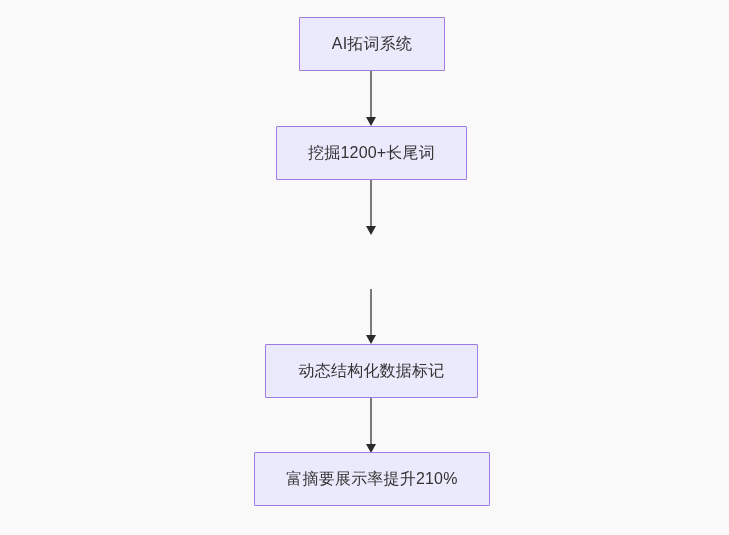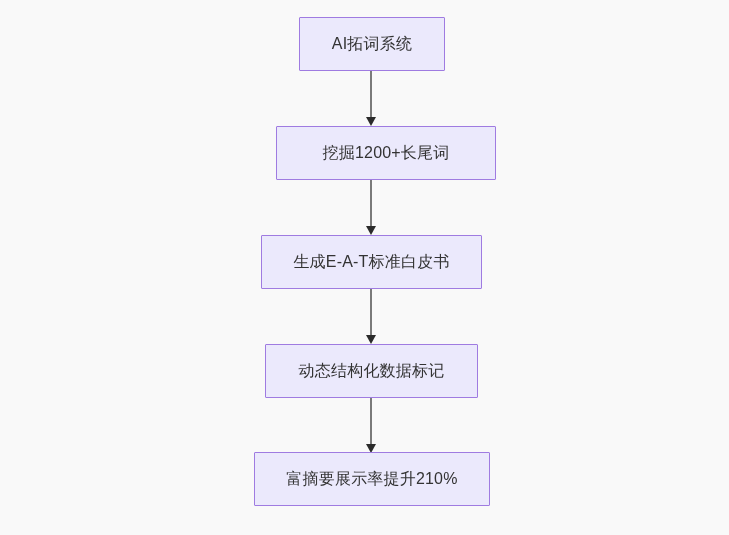--- a/index.html
+++ b/index.html
@@ -66,32 +66,29 @@
 
   <div class="node" id="node-1" style="left:299px; top:17px; width:146px; height:54px;">
     <span class="node-label">AI拓词系统</span>
   </div>
 
   <div class="edge" id="edge-1" style="left:370px; top:71px; width:2px; height:55px;">
     <div class="edge-line" style="height:46px;"></div>
     <div class="edge-head" style="top:46px;"></div>
   </div>
 
-  <div class="node" id="node-2" style="left:276px; top:126px; width:220px; height:54px;">
+  <div class="node" id="node-2" style="left:276px; top:126px; width:191px; height:54px;">
     <span class="node-label">挖掘1200+长尾词</span>
   </div>
 
   <div class="edge" id="edge-2" style="left:370px; top:180px; width:2px; height:55px;">
     <div class="edge-line" style="height:46px;"></div>
     <div class="edge-head" style="top:46px;"></div>
   </div>
 
-  <div class="node" id="node-3" style="left:261px; top:235px; width:221px; height:54px;">
-    <span class="node-label">生成E-A-T标准白皮书</span>
-  </div>
 
   <div class="edge" id="edge-3" style="left:370px; top:289px; width:2px; height:55px;">
     <div class="edge-line" style="height:46px;"></div>
     <div class="edge-head" style="top:46px;"></div>
   </div>
 
   <div class="node" id="node-4" style="left:265px; top:344px; width:213px; height:54px;">
     <span class="node-label">动态结构化数据标记</span>
   </div>
 

